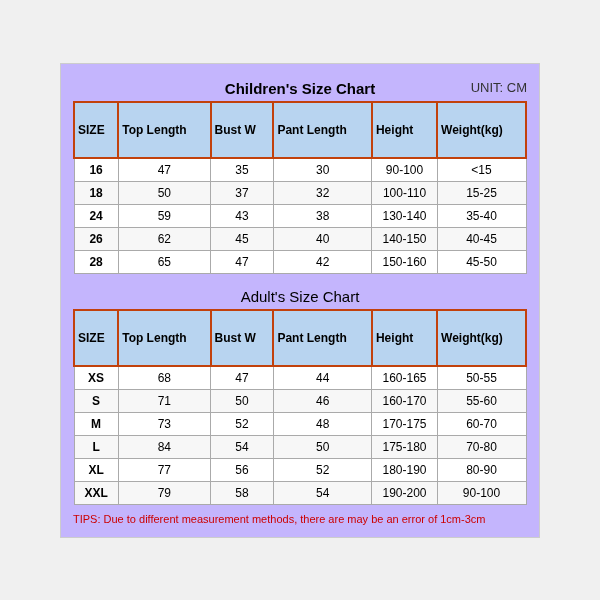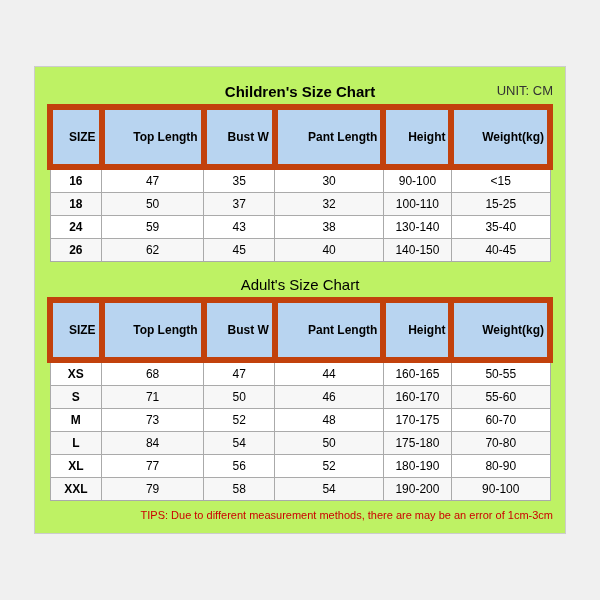--- a/index.html
+++ b/index.html
@@ -6,23 +6,23 @@
     body {
       width: 600px;
       height: 600px;
       font-family: Arial, sans-serif;
       background: #f0f0f0;
       display: flex;
       align-items: center;
       justify-content: center;
     }
     .chart-container {
-      background: #bef264;
+      background: #c4b5fd;
       border: 1px solid #ccc;
-      width: 532px;
+      width: 480px;
       padding: 10px 12px 12px;
     }
     .section-title {
       text-align: center;
       font-size: 15px;
       font-weight: bold;
       padding: 6px 0 4px;
       position: relative;
     }
     .unit-label {
@@ -33,45 +33,45 @@
       font-weight: normal;
       color: #333;
     }
     table {
       width: 100%;
       border-collapse: collapse;
       margin-bottom: 8px;
     }
     th {
       background-color: #b8d4f0;
-      border: 6px solid #c2410c;
+      border: 2px solid #c2410c;
       padding: 20px 3px;
       font-size: 12px;
-      text-align: right;
+      text-align: left;
       font-weight: bold;
     }
     td {
       border: 1px solid #aaa;
       padding: 4px 3px;
       font-size: 12px;
       text-align: center;
     }
     tr:nth-child(even) td {
       background-color: #f7f7f7;
     }
     tr:nth-child(odd) td {
       background-color: #ffffff;
     }
     .size-col {
       font-weight: bold;
     }
     .tips {
       font-size: 11px;
       color: #cc0000;
-      text-align: right;
+      text-align: left;
       margin-top: 4px;
     }
     .adult-section-title {
       text-align: center;
       font-size: 15px;
       font-weight: normal;
       padding: 6px 0 4px;
     }
   </style>
 </head>
@@ -121,20 +121,28 @@
           <td>35-40</td>
         </tr>
         <tr>
           <td class="size-col">26</td>
           <td>62</td>
           <td>45</td>
           <td>40</td>
           <td>140-150</td>
           <td>40-45</td>
         </tr>
+        <tr>
+          <td class="size-col">28</td>
+          <td>65</td>
+          <td>47</td>
+          <td>42</td>
+          <td>150-160</td>
+          <td>45-50</td>
+        </tr>
       </tbody>
   </table>
 
   <div class="adult-section-title">
     <span>Adult's Size Chart</span>
   </div>
 
   <table>
     <thead>
       <tr>

